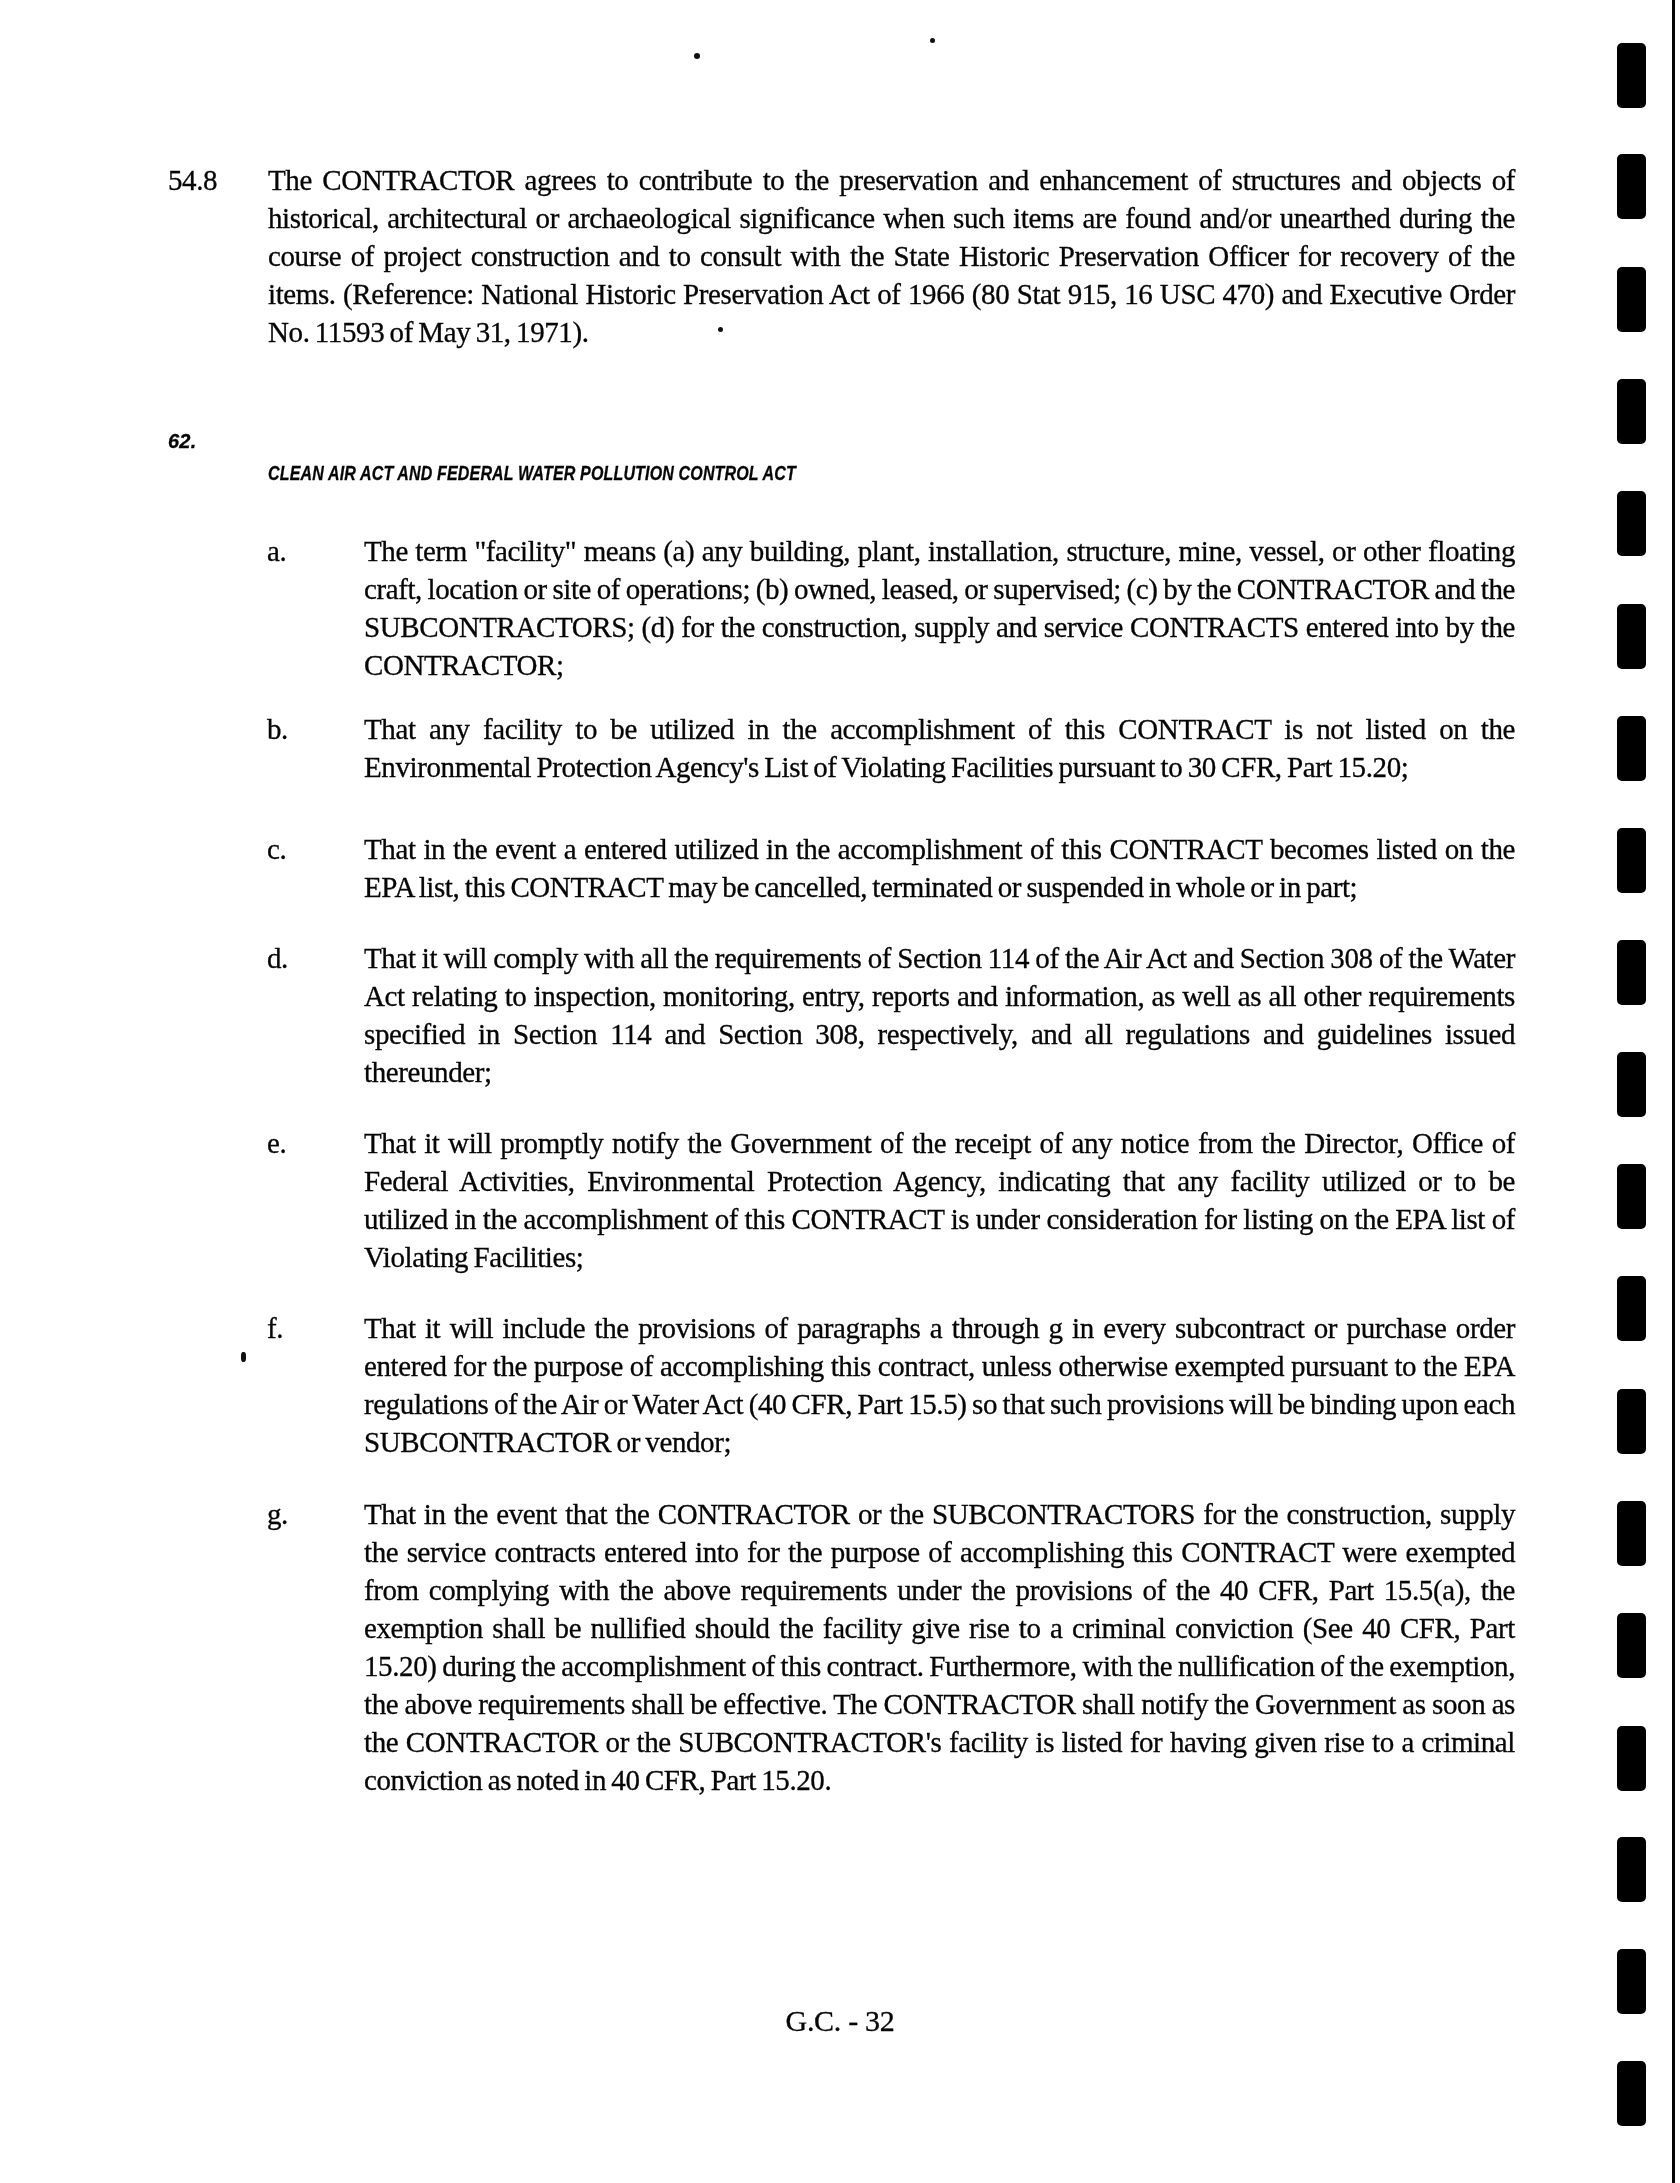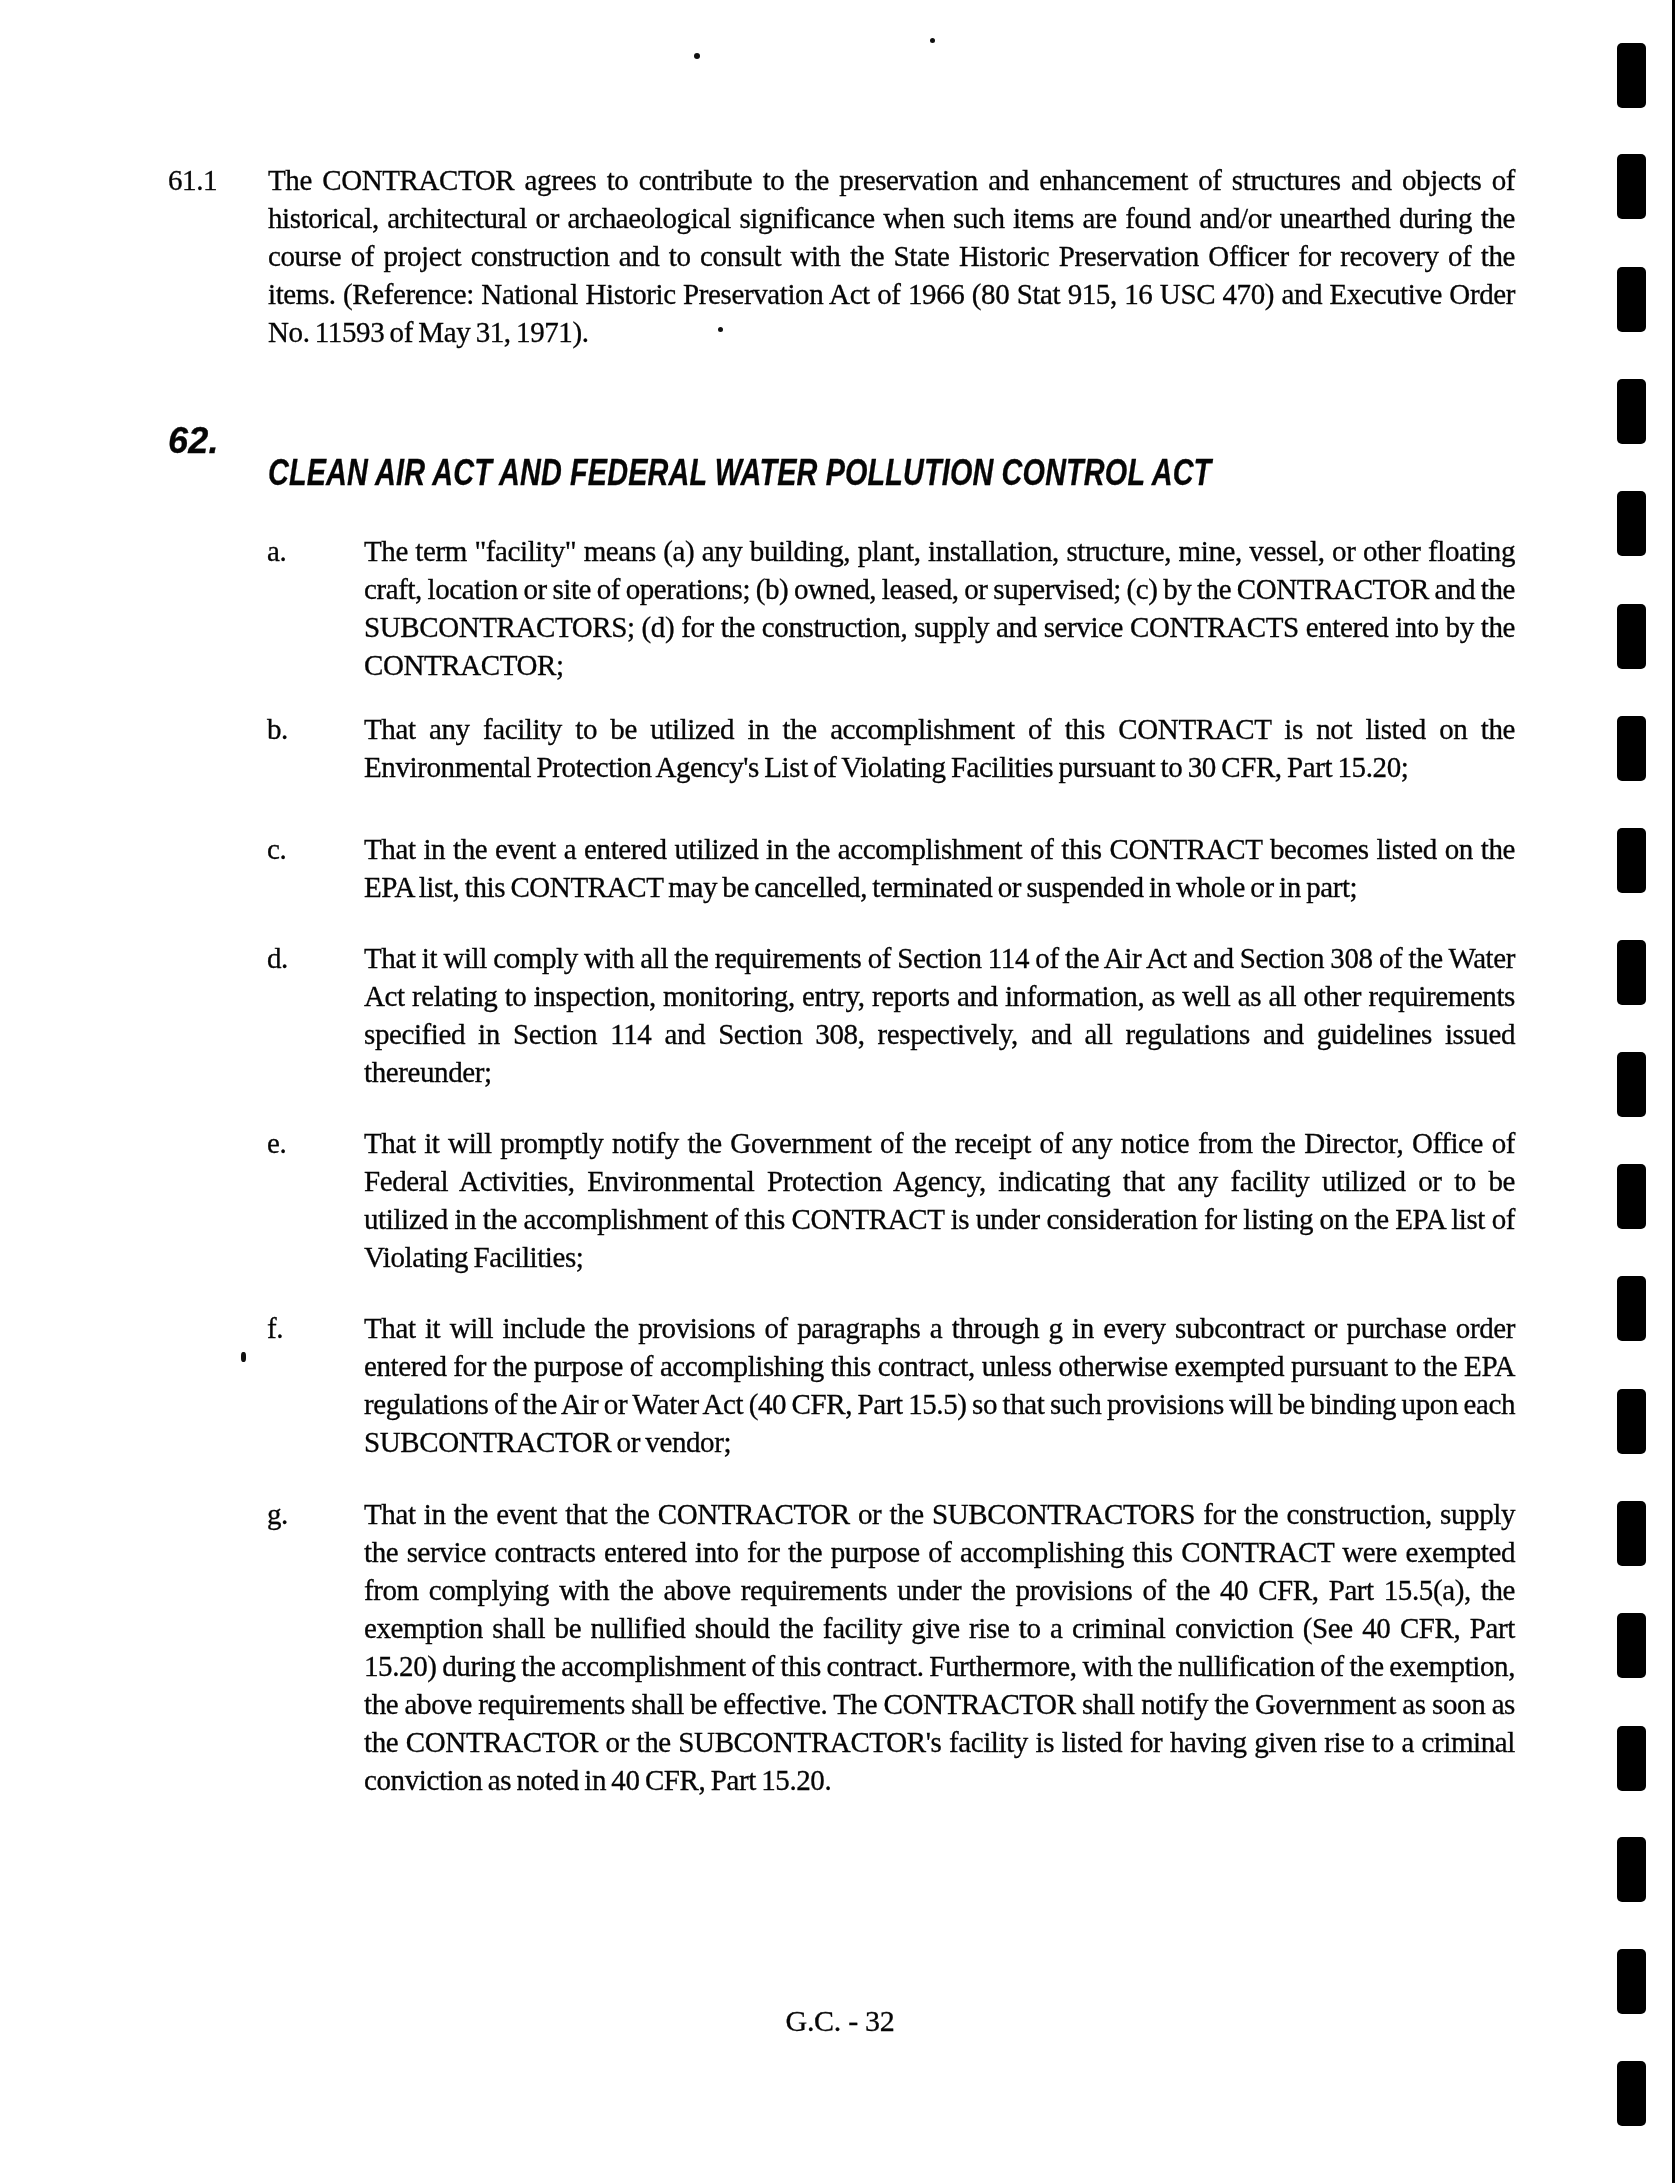--- a/index.html
+++ b/index.html
@@ -23,21 +23,21 @@
   .row { display:flex; }
   .row .num { flex:0 0 100px; width:100px; }
   .row .txt { flex:1; margin:0; text-align:justify; }
   .sub { margin-left:99px; }
   .sub .letter { flex:0 0 97px; width:97px; }
 
   
   .heading {
     font-family:"Liberation Sans", sans-serif;
     font-weight:bold; font-style:italic;
-    font-size:36px; line-height:40px;
+    font-size:20px; line-height:40px;
     letter-spacing:0.2px; word-spacing:0;
   }
   .heading .num { flex:0 0 100px; width:100px; }
   .hscale {
     display:inline-block; white-space:nowrap;
     transform:scaleX(0.8); transform-origin:0 50%;
   }
 
   
   #c611 { margin-top:0; }
@@ -77,21 +77,21 @@
   .speck.s4 { left:241px;  top:1352px; width:5px; height:10px; border-radius:40%; }
 </style>
 </head>
 <body>
 
 <div class="page">
 
   <main class="doc">
 
     <section class="row" id="c611">
-      <span class="num">61.1</span>
+      <span class="num">54.8</span>
       <p class="txt">The CONTRACTOR agrees to contribute to the preservation and enhancement of structures and objects of historical, architectural or archaeological significance when such items are found and/or unearthed during the course of project construction and to consult with the State Historic Preservation Officer for recovery of the items. (Reference: National Historic Preservation Act of 1966 (80 Stat 915, 16 USC 470) and Executive Order No. 11593 of May 31, 1971).</p>
     </section>
 
     <section class="row heading" id="h62">
       <span class="num">62.</span>
       <h1 class="txt" style="font-size:inherit; font-weight:bold; text-align:left;margin-top:32px;"><span class="hscale">CLEAN AIR ACT AND FEDERAL WATER POLLUTION CONTROL ACT</span></h1>
     </section>
 
 
     <section class="row sub" id="sa">

